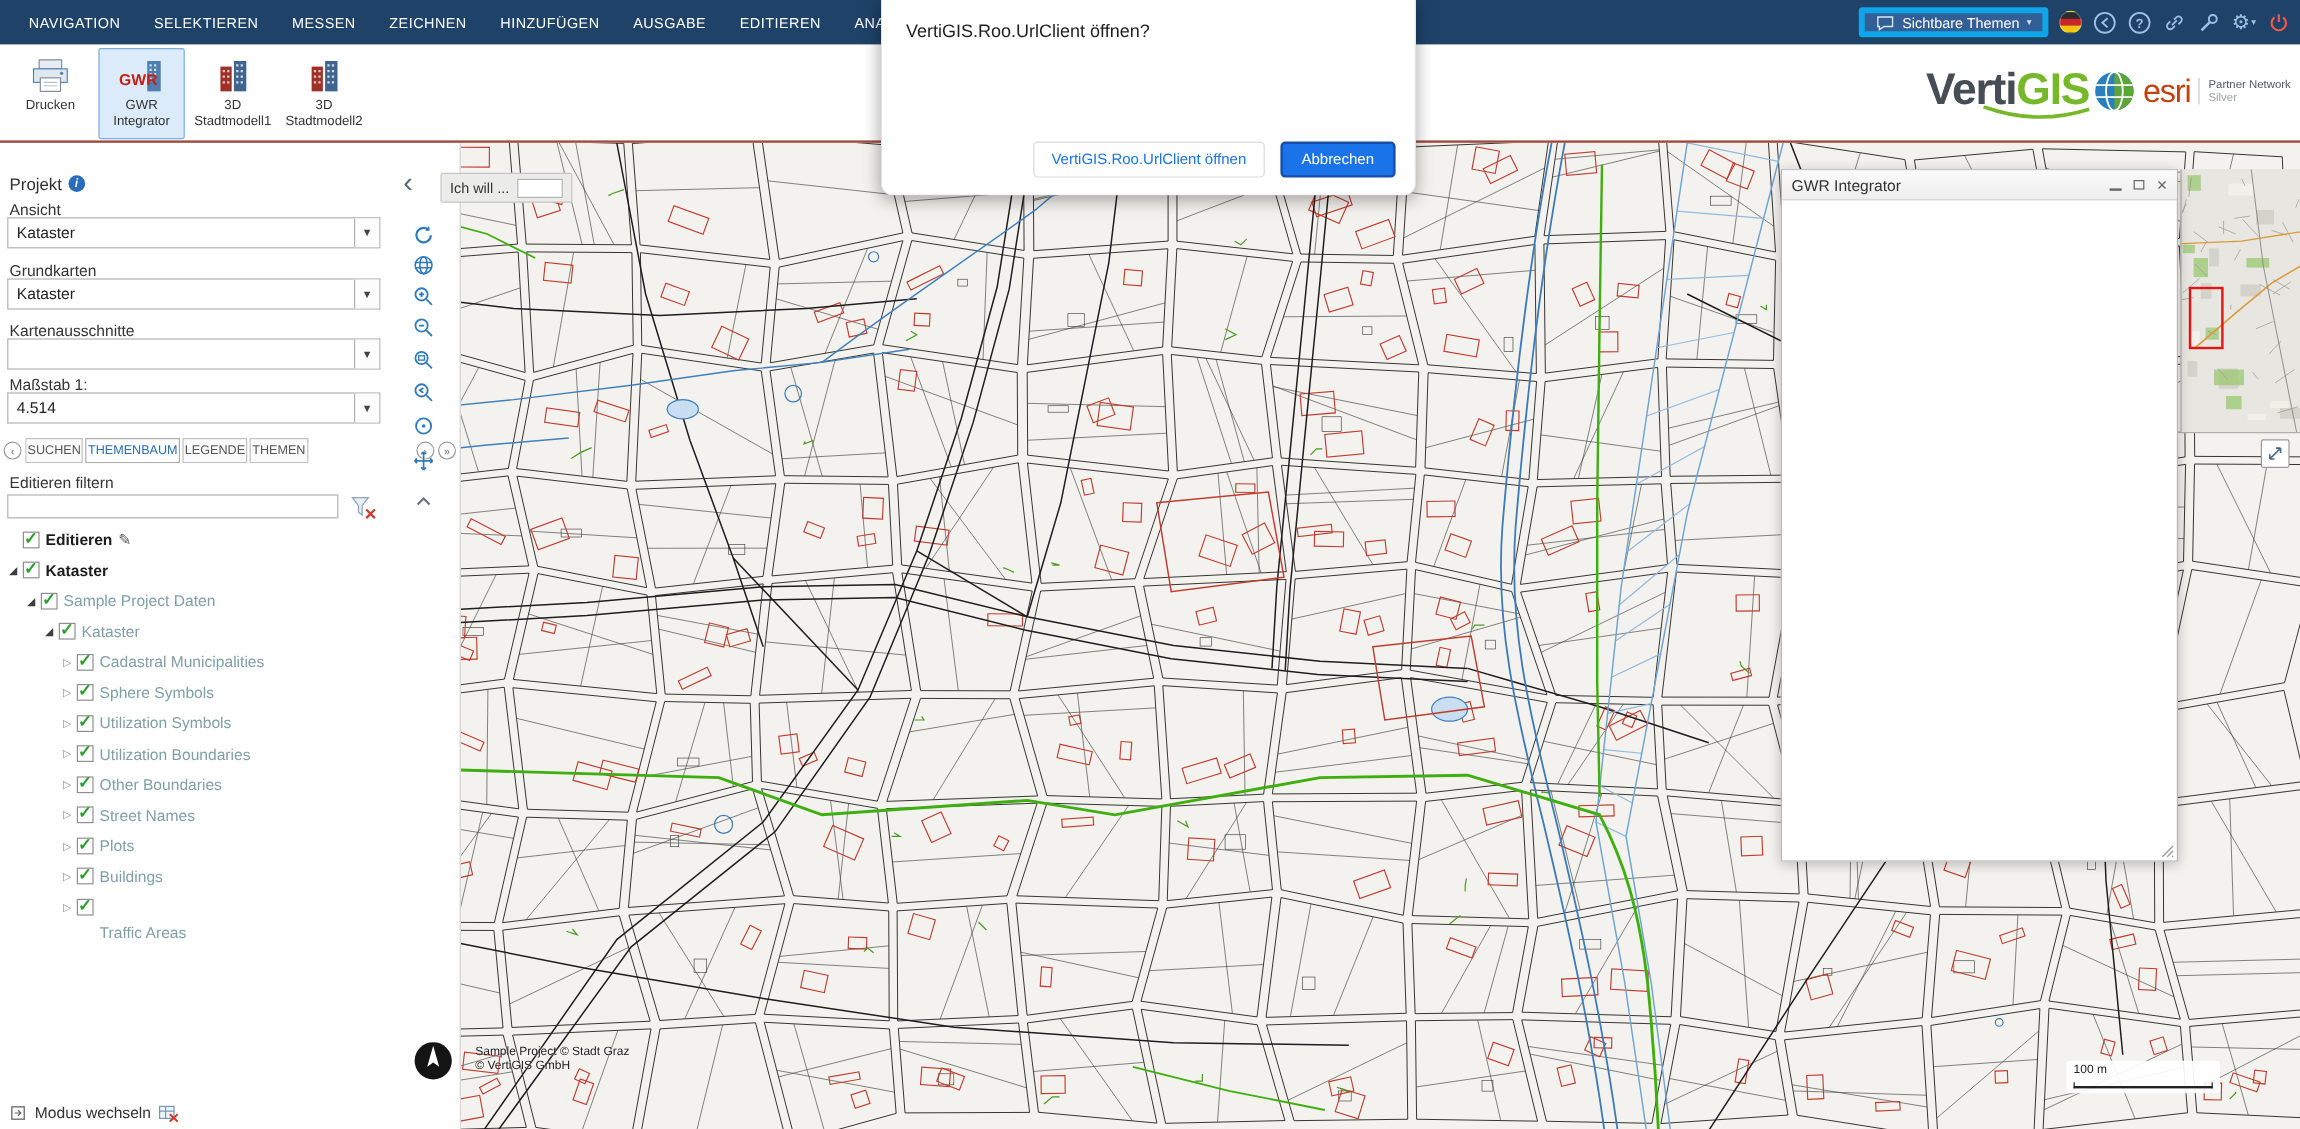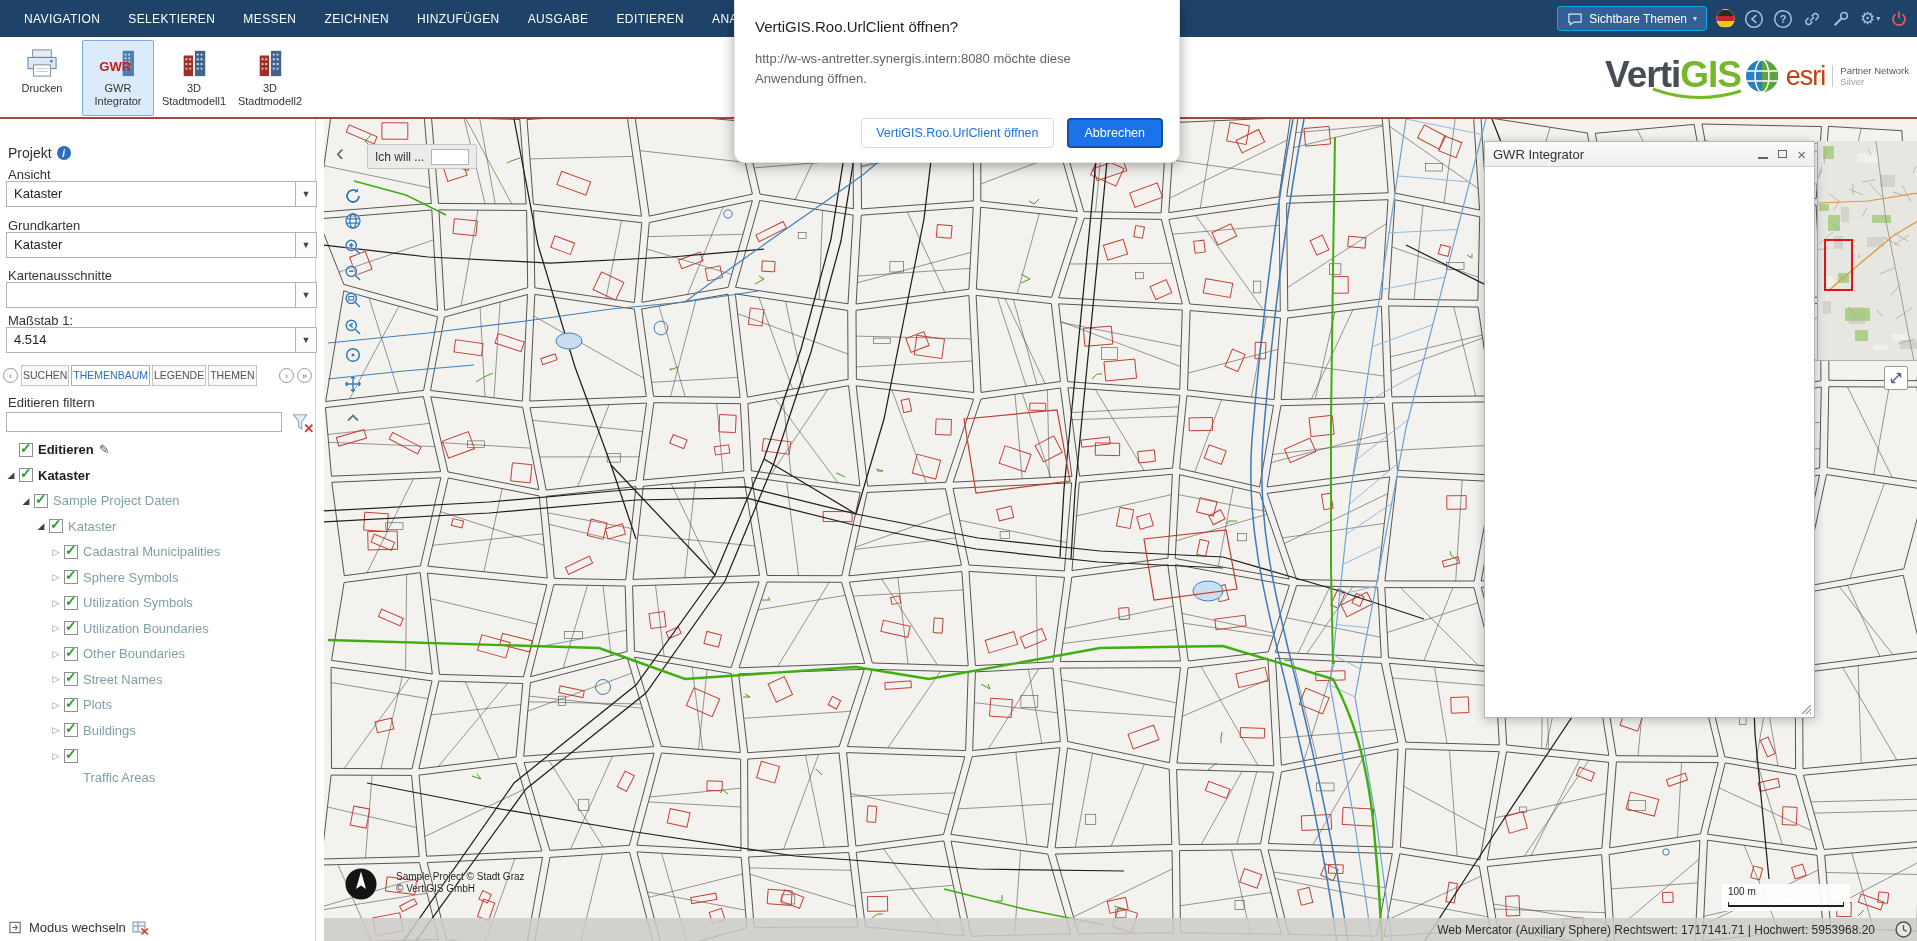--- a/index.html
+++ b/index.html
@@ -7,21 +7,21 @@
   button{font-family:inherit}
   #app{position:relative;width:1917px;height:941px;overflow:hidden;background:#fff;
        font-family:"Liberation Sans",sans-serif;-webkit-font-smoothing:antialiased}
 
   
   #menubar{position:absolute;top:0;left:0;right:0;height:37px;background:#1e4268;z-index:60}
   #menubar-items{display:flex;height:37px;padding-left:10px}
   .menu-item{color:#fff;font-size:12px;letter-spacing:.4px;padding:0 14px;display:flex;align-items:center;cursor:pointer;white-space:nowrap}
   .menu-item.active{background:#3f6fa7}
   #menubar-right{position:absolute;right:8px;top:0;height:37px;display:flex;align-items:center;gap:9px}
-  #themes-btn{height:25px;background:#315f96;border:1px solid #0ea5e9;border-radius:3px;color:#fff;font-size:12px;display:flex;align-items:center;gap:6px;padding:0 9px;cursor:pointer}
+  #themes-btn{height:25px;background:#315f96;border:5px solid #0ea5e9;border-radius:3px;color:#fff;font-size:12px;display:flex;align-items:center;gap:6px;padding:0 9px;cursor:pointer}
   #themes-btn .t-ic svg{width:16px;height:14px;display:block}
   .t-caret{font-size:8px;color:#cfe0f2}
   .mb-icon{width:20px;height:20px;display:flex;align-items:center;justify-content:center;cursor:pointer}
   .mb-icon svg{width:20px;height:20px;display:block}
   .flag{width:19px;height:19px;border-radius:50%;background:linear-gradient(#2b2b2b 33%,#c8262c 33% 66%,#f3c50e 66%);border:1px solid rgba(255,255,255,.25)}
   .gear-glyph{color:#9fc0e2;font-size:17px;line-height:20px}
   .gear-caret{color:#9fc0e2;font-size:8px;margin-left:1px}
 
   
   #ribbon{position:absolute;top:37px;left:0;right:0;height:82px;background:#fff;border-bottom:2px solid #a04a3e;z-index:50}
@@ -35,21 +35,21 @@
   .lg-verti{color:#474d54}.lg-gis{color:#76b82a}
   .lg-swoosh{position:absolute;right:-2px;bottom:-6px;width:92px;height:13px}
   #esri-logo{position:absolute;right:8px;top:22px;display:flex;align-items:center;gap:7px}
   .esri-globe svg{width:34px;height:34px;display:block}
   .esri-name{font-size:27px;font-weight:normal;color:#c2410c;letter-spacing:-1px}
   .esri-col{display:flex;flex-direction:column;font-size:9.5px;color:#54585c;line-height:11px;border-left:1px solid #cbcbcb;padding-left:7px}
   .esri-silver{color:#9aa0a6}
 
   
   #content{position:absolute;top:119px;left:0;right:0;bottom:0}
-  #sidebar{position:absolute;left:0;top:0;bottom:0;width:316px;background:#fff;border-right:1px solid #d0d0d0;z-index:10}
+  #sidebar{position:absolute;left:0;top:0;bottom:0;width:384px;background:#fff;border-right:1px solid #d0d0d0;z-index:10}
   .sb-title{position:absolute;top:26px;left:8px;font-size:14px;color:#2e2e2e;display:flex;gap:5px;align-items:center}
   .info-ic{width:14px;height:14px;border-radius:50%;background:#2a6ebb;color:#fff;font-size:10px;font-style:italic;font-weight:bold;display:flex;align-items:center;justify-content:center}
   .flbl{position:absolute;left:8px;font-size:13px;color:#333}
   .dd{position:absolute;left:6px;width:311px;height:26px;border:1px solid #b2b2b2;background:#fff;cursor:pointer}
   .ddv{font-size:13px;color:#222;line-height:24px;padding-left:7px;display:block;overflow:hidden;white-space:nowrap}
   .ddb{position:absolute;right:0;top:0;width:21px;height:100%;border-left:1px solid #b2b2b2;background:#fcfcfc;color:#444;font-size:9px;display:flex;align-items:center;justify-content:center}
   #tabsrow{position:absolute;top:246px;left:3px;right:3px;height:21px;display:flex;align-items:center;gap:3px}
   .tab-scroll{width:15px;height:15px;border:1px solid #999;border-radius:50%;color:#666;font-size:9px;display:flex;align-items:center;justify-content:center;flex:none;background:#fff;cursor:pointer}
   #tabs-strip{display:flex;gap:2px;overflow:hidden;flex:1 1 auto;min-width:0;height:21px}
   .stab{border:1px solid #c2c2c2;background:#fafafa;color:#555;font-size:10.5px;line-height:18px;padding:0 1px;white-space:nowrap;flex:none;cursor:pointer}
@@ -1278,33 +1278,23 @@
             <span class="gp-close">×</span>
           </div>
         </div>
         <div class="gp-grip">
             <svg viewBox="0 0 12 12">
               <path d="M11 2L2 11M11 6l-5 5M11 10l-1 1" stroke="#9a9a9a" stroke-width="1.1" fill="none"></path>
             </svg>
           </div>
       </div>
 
-      <div id="statusbar">
-        <span>Web Mercator (Auxiliary Sphere) Rechtswert: 1717141.71 | Hochwert: 5953968.20</span>
-        <span id="clock">
-            <svg viewBox="0 0 18 18">
-              <circle cx="9" cy="9" r="7" fill="rgba(255,255,255,0.5)" stroke="#555" stroke-width="1.4"></circle>
-              <path d="M9 4.8V9l2.8 1.7" fill="none" stroke="#555" stroke-width="1.3"></path>
-            </svg>
-          </span>
-      </div>
     </div>
   </div>
 
   <div id="dialog">
     <div class="dlg-title">VertiGIS.Roo.UrlClient öffnen?</div>
-    <div class="dlg-body">http://w-ws-antretter.synergis.intern:8080 möchte diese Anwendung öffnen.</div>
     <div class="dlg-actions">
       <button class="dlg-open">VertiGIS.Roo.UrlClient öffnen</button>
       <button class="dlg-cancel">Abbrechen</button>
     </div>
   </div>
 </div>
 
 </body></html>

